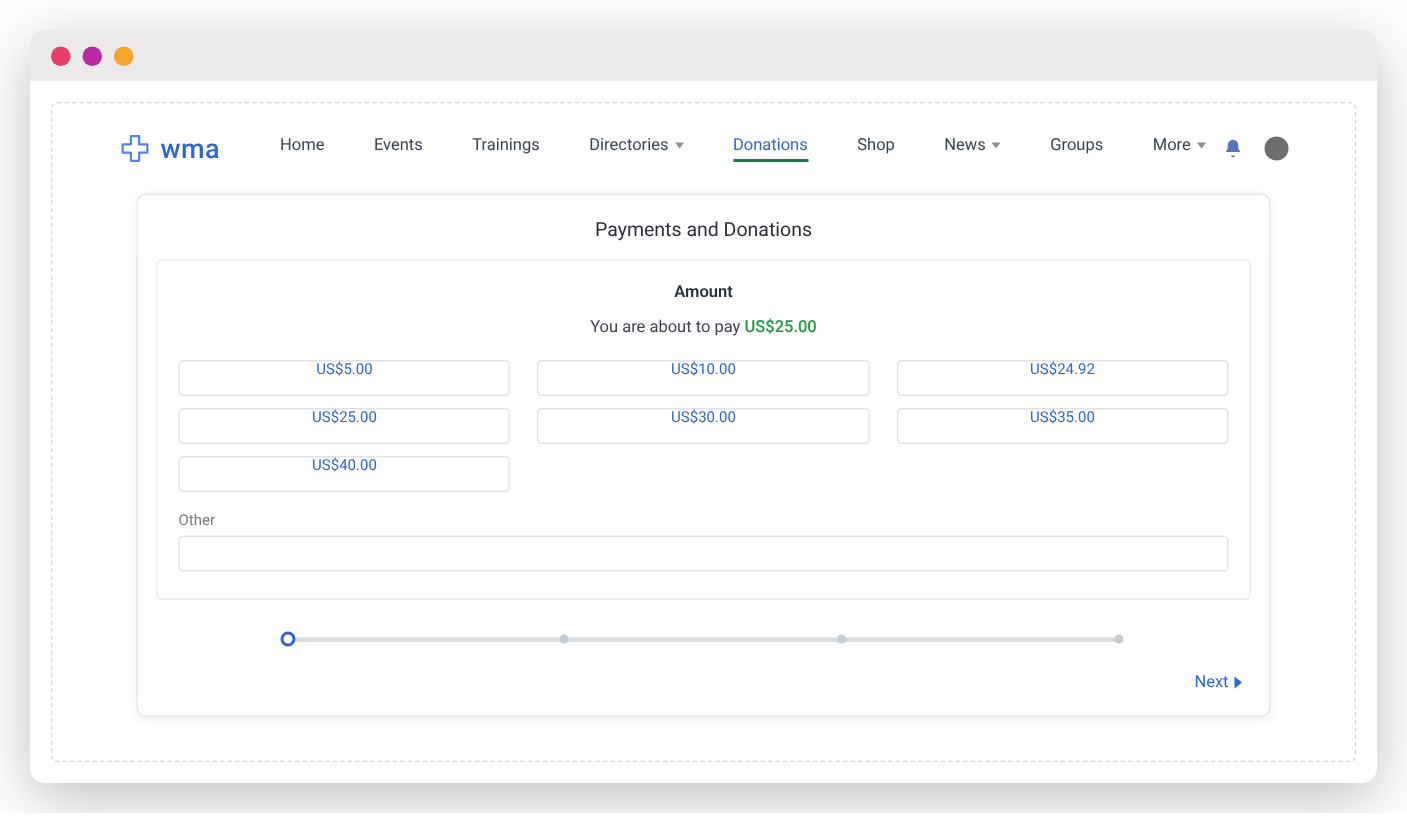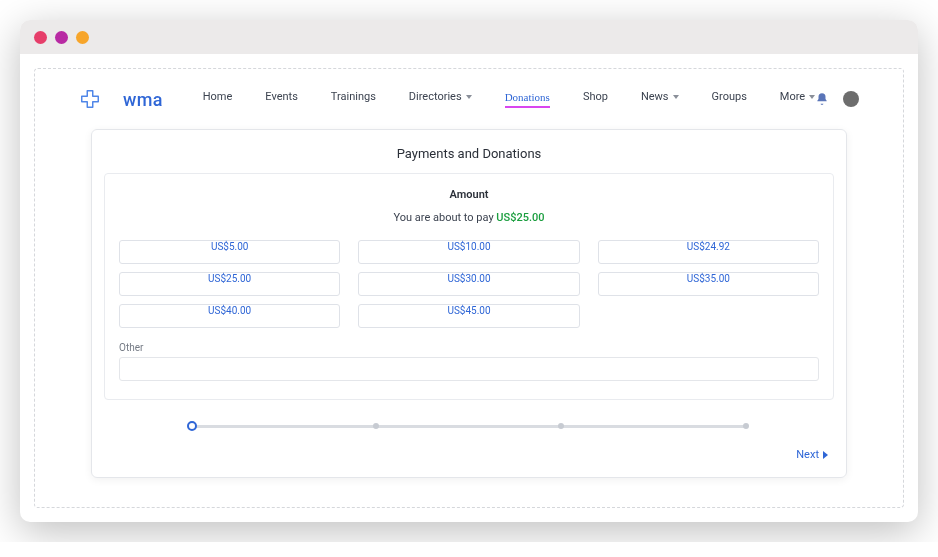--- a/index.html
+++ b/index.html
@@ -40,21 +40,21 @@
   
   .header {
     height: 60px;
     display: flex;
     align-items: center;
     padding: 0 44px;
   }
   .brand {
     display: flex;
     align-items: center;
-    gap: 22px;
+    gap: 6px;
     margin-right: 40px;
   }
   .brand svg { display:block; }
   .brand-name {
     color: #2f66d6;
     font-size: 18px;
     font-weight: 500;
     letter-spacing: 0.3px;
   }
   .nav {
@@ -68,22 +68,21 @@
     color: #3c4350;
     cursor: pointer;
     display: flex;
     align-items: center;
     gap: 4px;
     padding-bottom: 3px;
     border-bottom: 2px solid transparent;
   }
   .nav-item.active {
     color: #2f66d6;
-    border-bottom: 2px solid #d946ef;
-    font-family: Liberation Serif, serif;
+    border-bottom: 2px solid #15803d;
   }
   .chev {
     width: 0; height: 0;
     border-left: 3px solid transparent;
     border-right: 3px solid transparent;
     border-top: 4px solid #8a8f99;
   }
   .header-right {
     display: flex;
     align-items: center;
@@ -286,23 +285,20 @@
               </div>
             <div class="amount-btn">
                 <span>US$30.00</span>
               </div>
             <div class="amount-btn">
                 <span>US$35.00</span>
               </div>
             <div class="amount-btn">
                 <span>US$40.00</span>
               </div>
-            <div class="amount-btn">
-                <span>US$45.00</span>
-              </div>
           </div>
           <div class="other-label">Other</div>
           <input class="other-input" type="text" value="" style="">
         </div>
 
         <div class="progress">
           <div class="track">
             <div class="node n1 active"></div>
             <div class="node n2"></div>
             <div class="node n3"></div>

